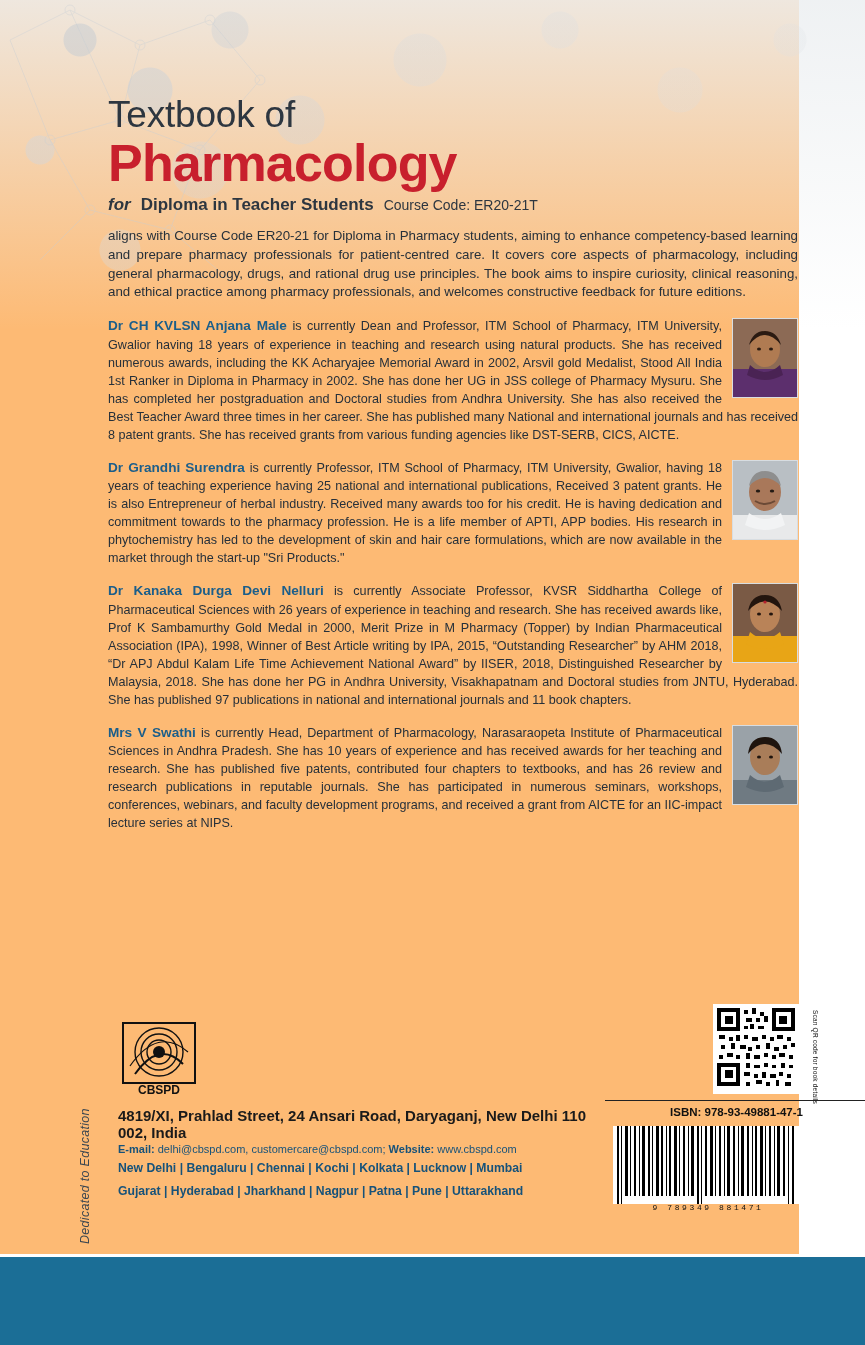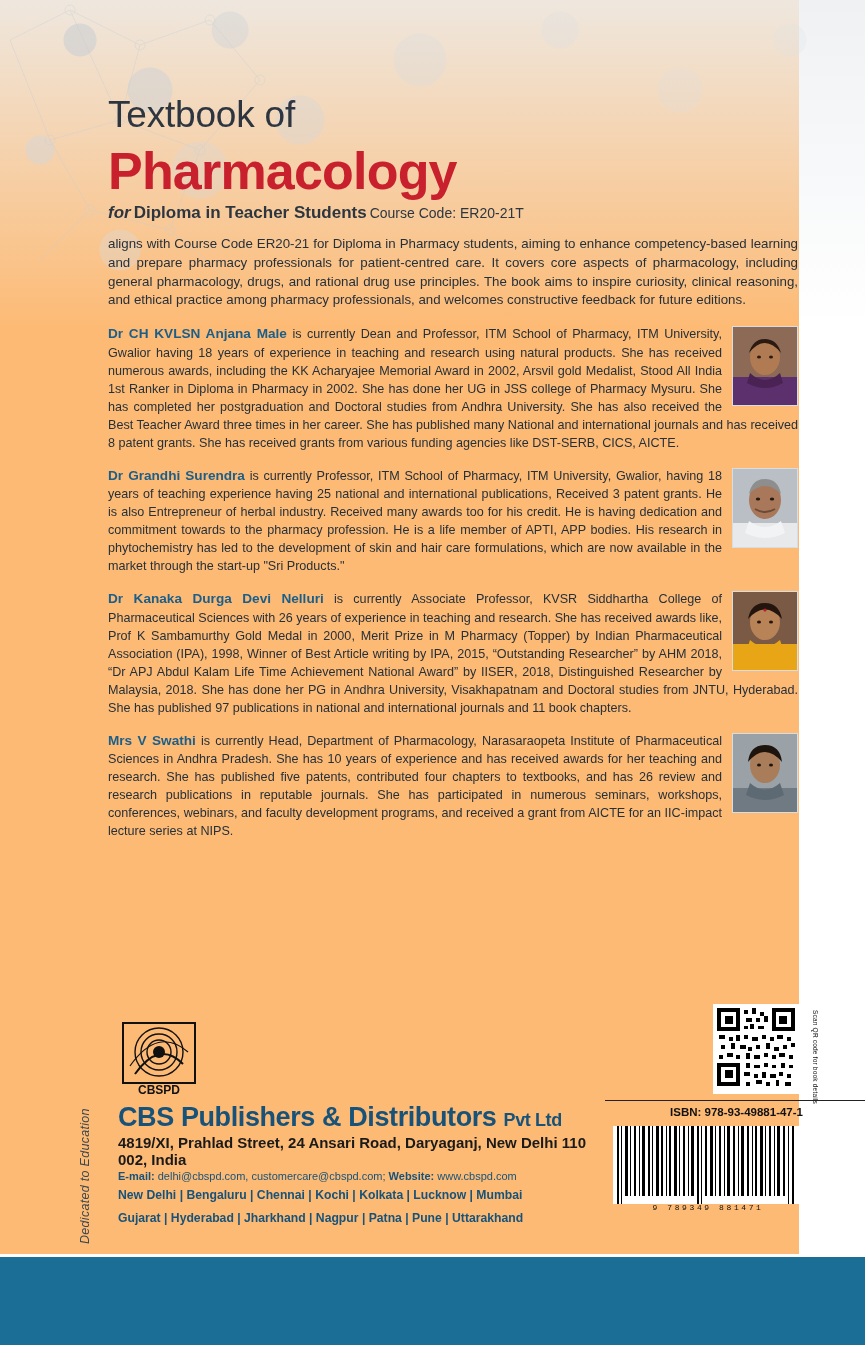--- a/index.html
+++ b/index.html
@@ -83,27 +83,27 @@
     letter-spacing: -0.2px;
     line-height: 1.05;
     font-weight: 400;
   }
   .title-line2 {
     font-size: 52px;
     color: #c8202d;
     font-weight: bold;
     line-height: 1.0;
     letter-spacing: -0.8px;
-    margin-top: 10px;
+    margin-top: 2px;
   }
   .subtitle-row {
     margin-top: 6px;
     display: flex;
     align-items: baseline;
-    gap: 3px;
+    gap: 10px;
   }
   .subtitle-for {
     font-size: 17px;
     font-style: italic;
     color: #2d3640;
     font-weight: bold;
   }
   .subtitle-main {
     font-size: 17px;
     color: #2d3640;
@@ -386,24 +386,20 @@
         <circle cx="37" cy="30" r="18" fill="none" stroke="#111" stroke-width="1.4"></circle>
         <circle cx="37" cy="30" r="12" fill="none" stroke="#111" stroke-width="1.4"></circle>
         <circle cx="37" cy="30" r="6" fill="#111"></circle>
         <path d="M13,52 q24,-34 48,-10" fill="none" stroke="#111" stroke-width="2"></path>
         <path d="M8,44 q28,-40 58,-14" fill="none" stroke="#111" stroke-width="1.2"></path>
         <text x="37" y="72" font-family="Liberation Sans, sans-serif" font-size="12" font-weight="bold" fill="#111" text-anchor="middle">CBSPD</text>
       </svg>
     </div>
 
     <div class="publisher-block">
-      <div class="pub-name">
-        <span>CBS Publishers &amp; Distributors</span>
-        <span class="pvt">Pvt Ltd</span>
-      </div>
       <div class="pub-addr">4819/XI, Prahlad Street, 24 Ansari Road, Daryaganj, New Delhi 110 002, India</div>
       <div class="pub-email">
         <b>E-mail:</b>
         <span>delhi@cbspd.com, customercare@cbspd.com;</span>
         <b>Website:</b>
         <span>www.cbspd.com</span>
       </div>
       <div class="pub-cities">New Delhi | Bengaluru | Chennai | Kochi | Kolkata | Lucknow | Mumbai</div>
       <div class="pub-cities">Gujarat | Hyderabad | Jharkhand | Nagpur | Patna | Pune | Uttarakhand</div>
     </div>

